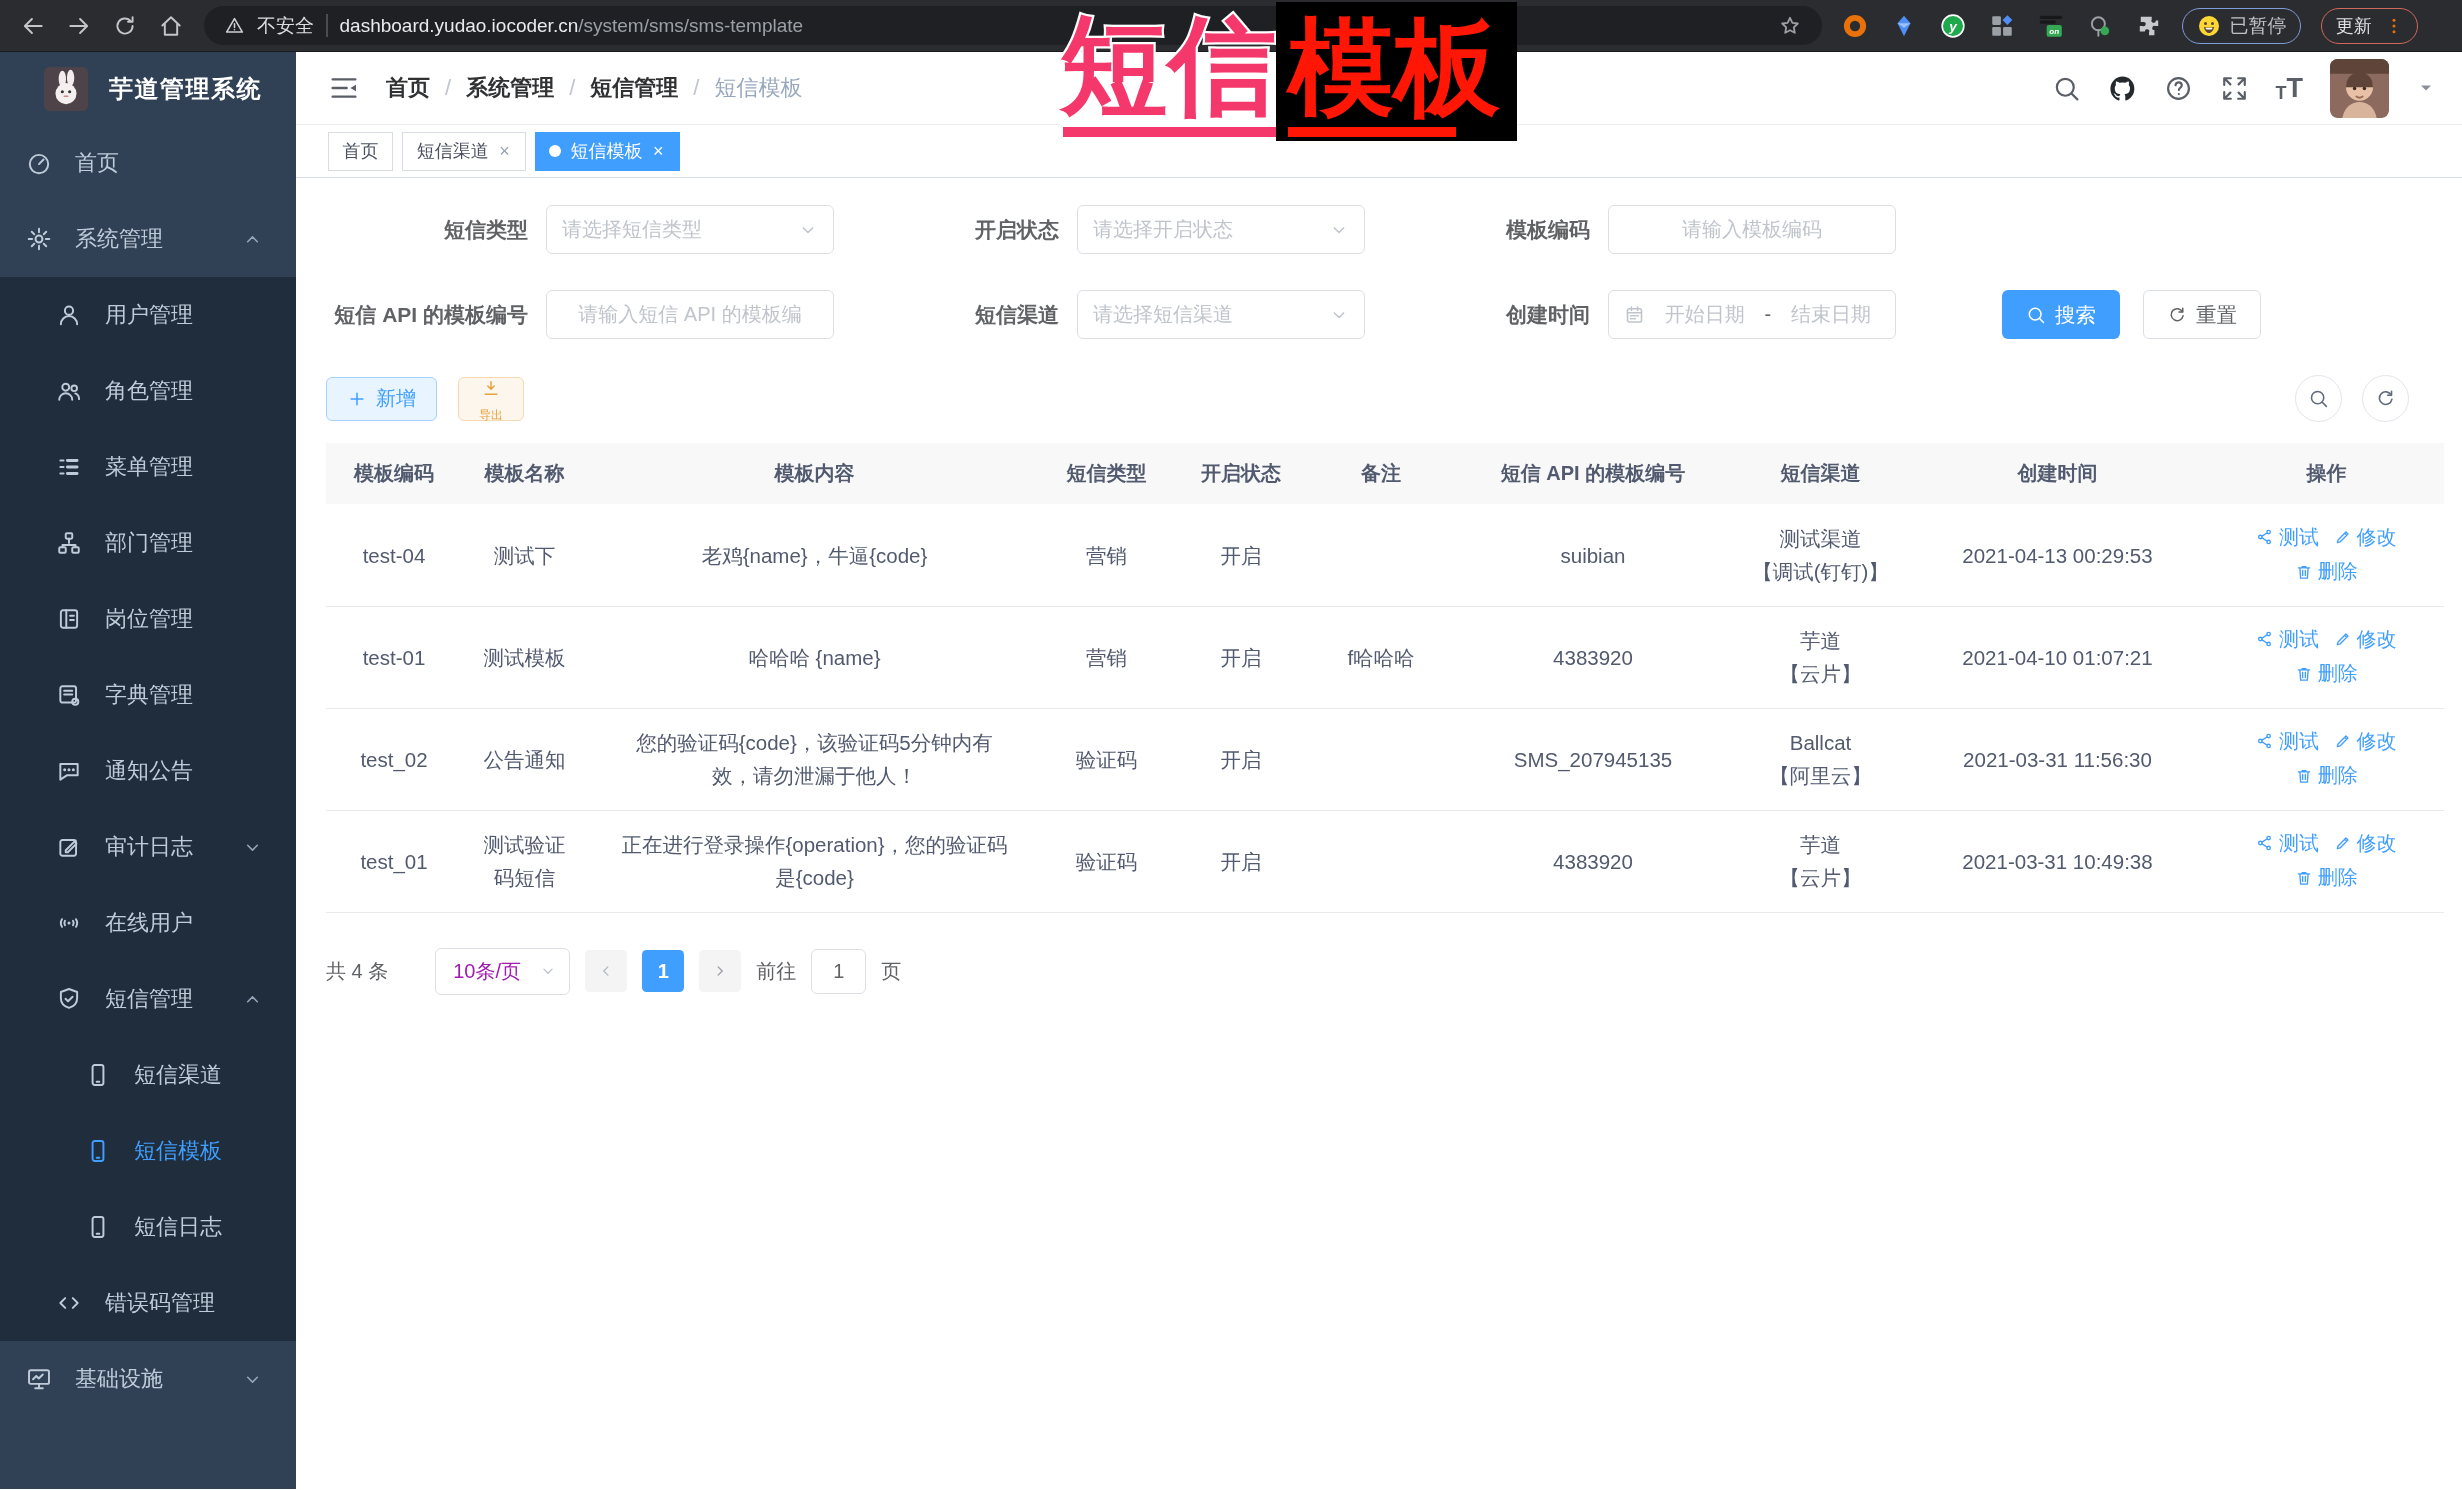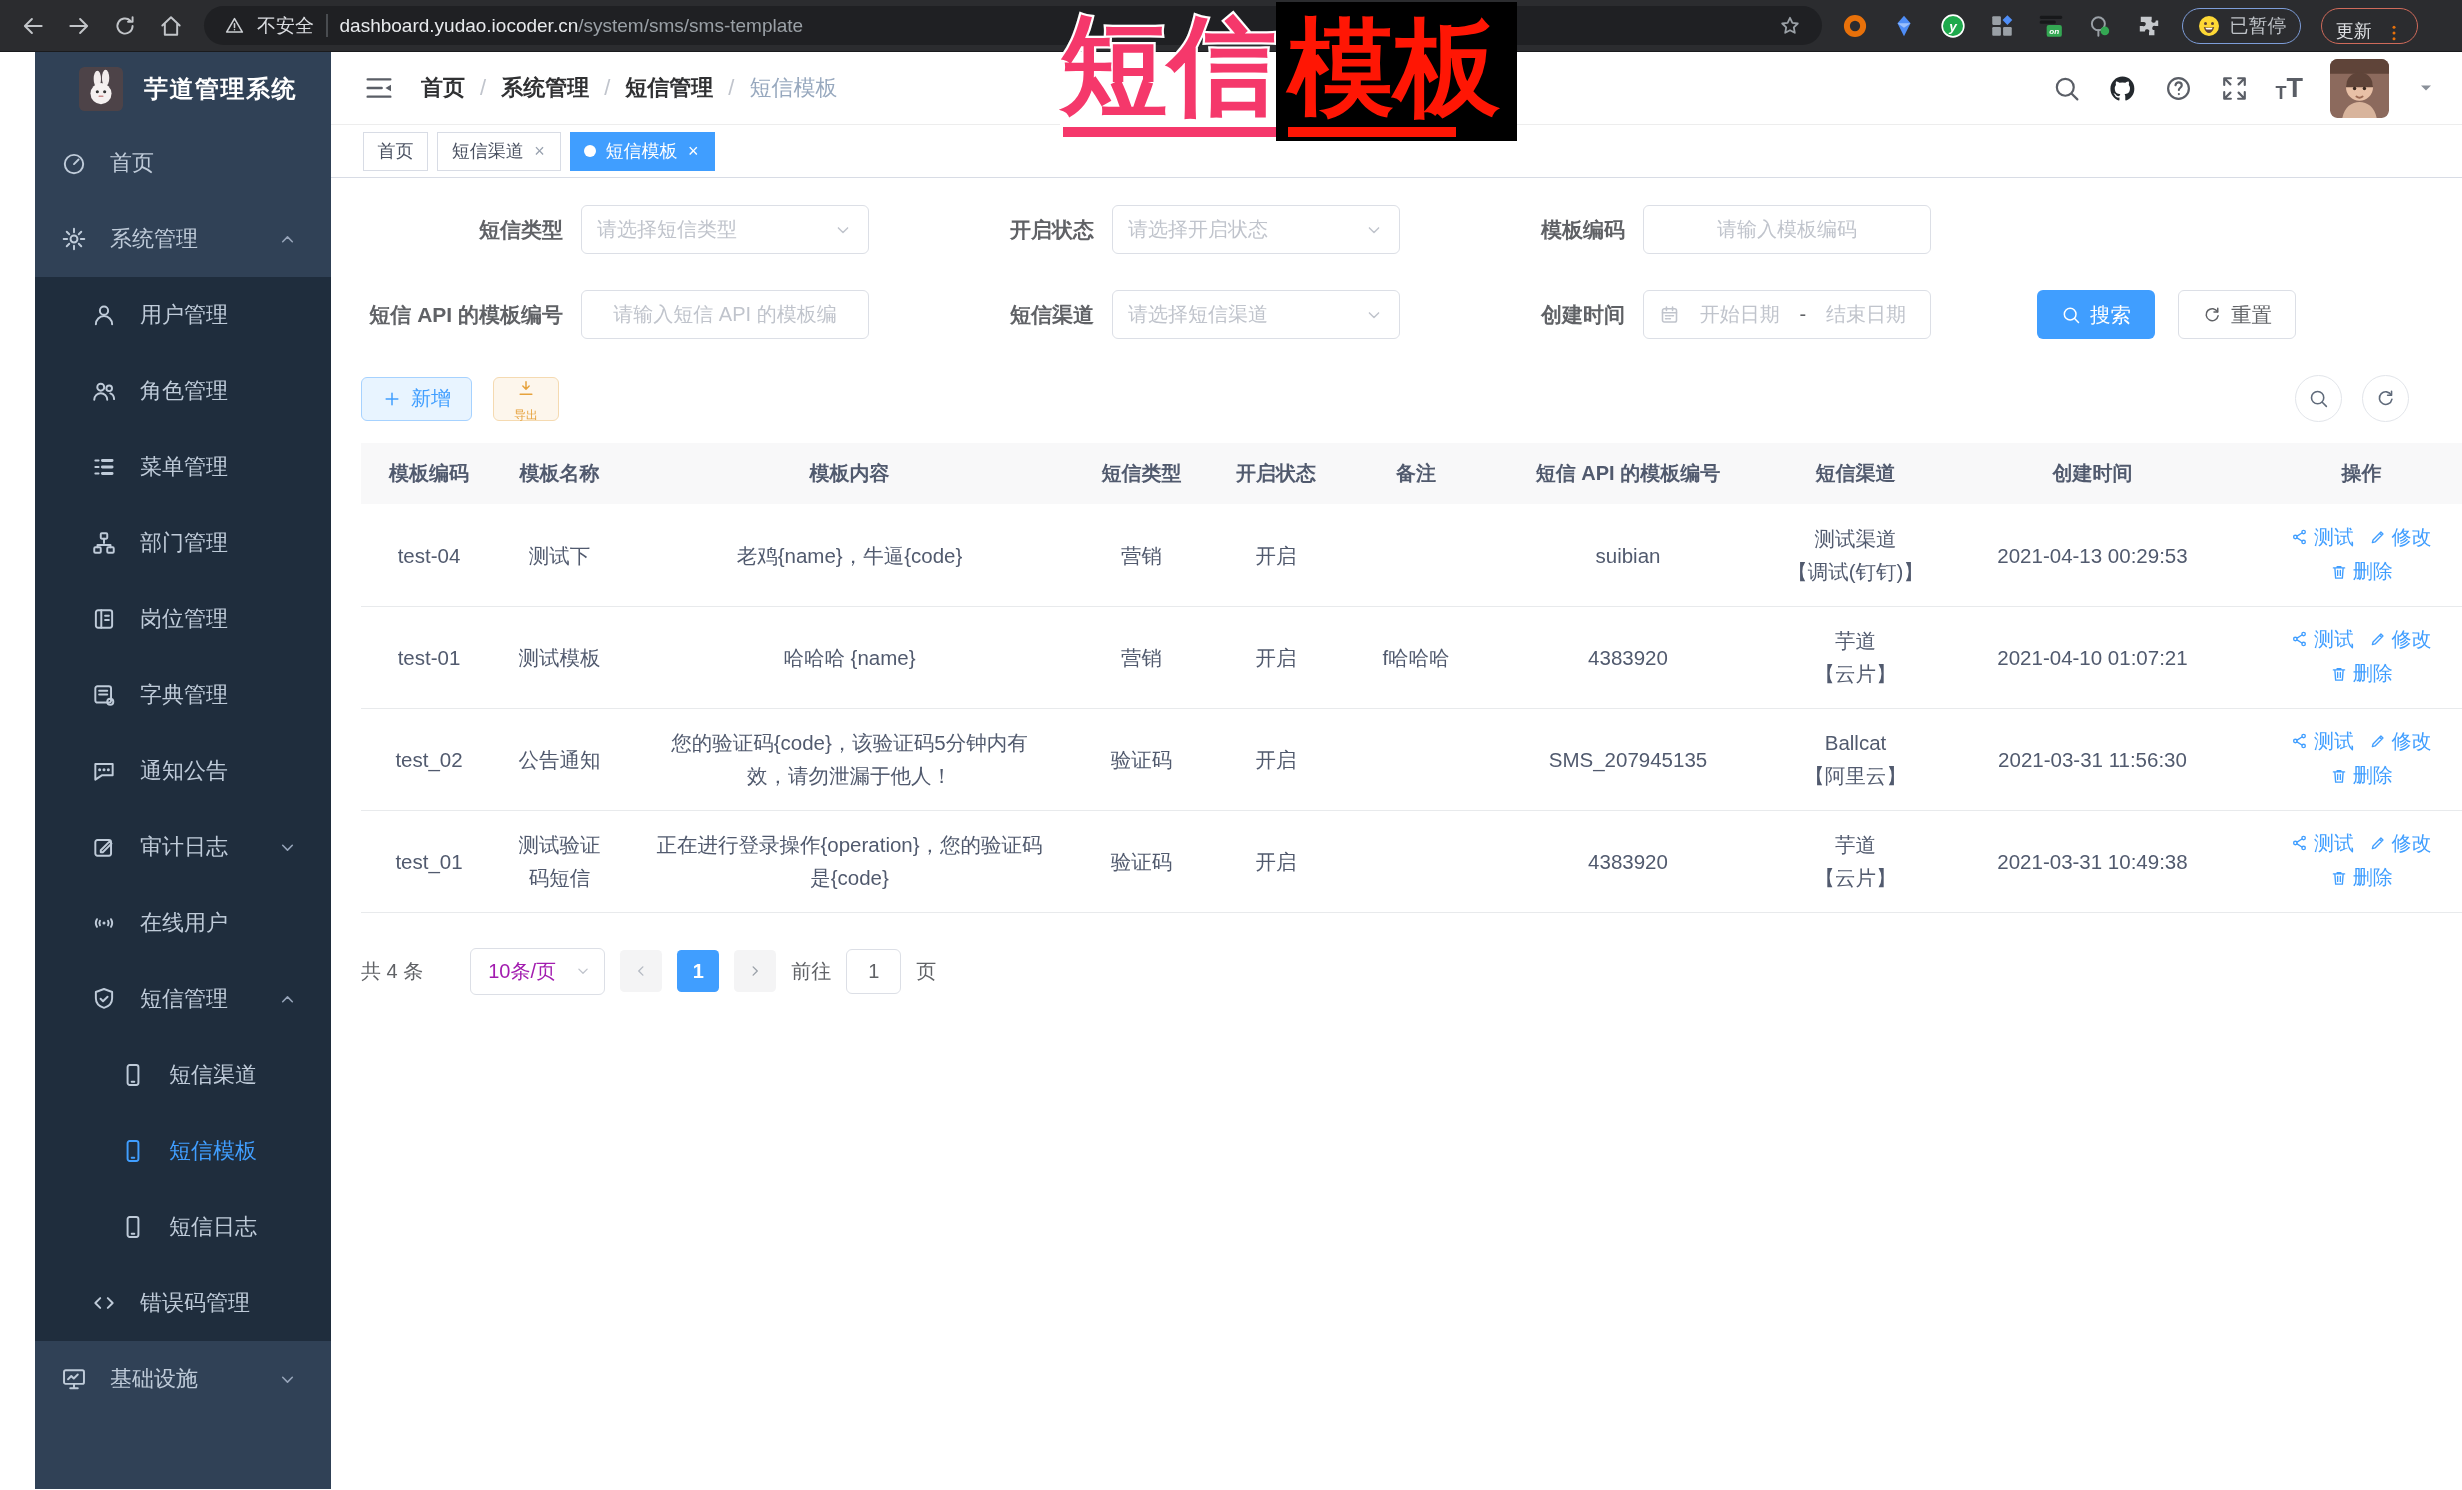--- a/index.html
+++ b/index.html
@@ -23,26 +23,26 @@
   .pill-div{ width:1.5px; height:23px; background:#494c50; }
   .url-text{ font-size:19px; color:#9aa0a6; white-space:nowrap; overflow:hidden; }
   .url-text .host{ color:#e8eaed; }
   .star{ margin-left:auto; width:24px; height:24px; color:#9aa0a6; }
   .ext-row{ display:flex; align-items:center; gap:23px; }
   .ext{ width:26px; height:26px; }
   .paused-pill{ height:36px; border:1.5px solid #7d9dd9; border-radius:20px; display:flex;
     align-items:center; gap:9px; padding:0 13.6px; color:#bdc1c6; font-size:19px; white-space:nowrap; }
   .paused-pill .emj{ width:24px; height:24px; }
   .update-pill{ height:36px; border:1.5px solid #cf6a5a; border-radius:20px; display:flex;
-    align-items:flex-end; gap:12px; padding:0 13.6px; color:#dfe1e4; font-size:18px; white-space:nowrap; }
+    align-items:center; gap:12px; padding:0 13.6px; color:#dfe1e4; font-size:18px; white-space:nowrap; }
   .update-pill .keb{ width:20px; height:20px; color:#e8710a; }
 
   
   .app{ display:flex; height:1437px; }
-  .sidebar{ width:296px; flex-shrink:0; background:#304156; overflow:hidden;margin-left:35px; }
+  .sidebar{ width:296px; flex-shrink:0; background:#304156; overflow:hidden; }
   .logo-row{ height:73px; display:flex; align-items:center; padding-left:44px; gap:21px; }
   .logo{ width:44px; height:44px; border-radius:4.5px; overflow:hidden; flex-shrink:0; }
   .app-title{ color:#fff; font-size:24px; font-weight:700; letter-spacing:1.5px; white-space:nowrap; }
   .mi{ height:76px; display:flex; align-items:center; color:#bfcbd9; font-size:22px; cursor:pointer; white-space:nowrap; }
   .mi.d0{ padding-left:26px; background:#304156; }
   .mi.d1{ padding-left:56px; background:#1f2d3d; }
   .mi.d2{ padding-left:85px; background:#1f2d3d; }
   .mi.active{ color:#409eff; }
   .mic{ width:26px; height:26px; margin-right:23px; flex-shrink:0; display:inline-flex; }
   .mchev{ margin-left:auto; margin-right:33px; width:21px; height:21px; color:#96a4b9; display:inline-flex; }

